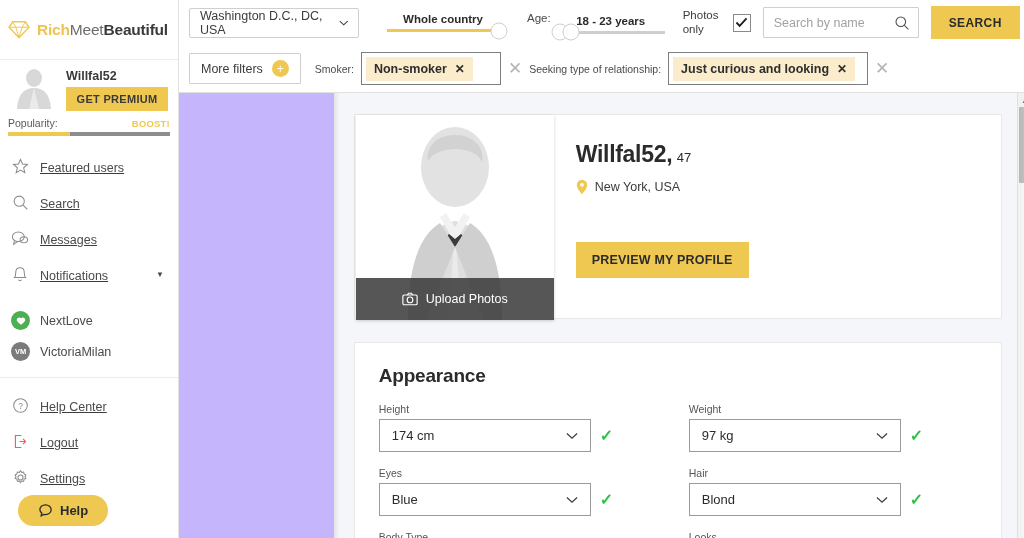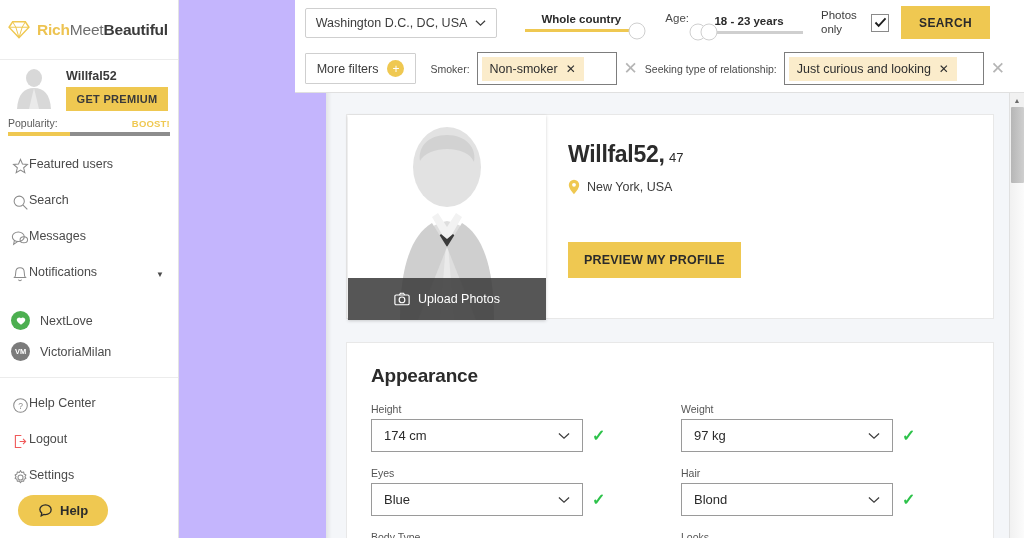--- a/index.html
+++ b/index.html
@@ -46,22 +46,22 @@
     display: flex; justify-content: space-between; align-items: baseline;
     padding: 6px 8px 0 8px;
   }
   .popularity-label { font-size: 10.5px; color: #5a5a5a; }
   .boost { font-size: 9.5px; font-weight: bold; color: #efc851; letter-spacing: .2px; cursor: pointer; }
   .pop-bar { height: 4px; background: #8d8d8d; margin: 3px 8px 0 8px; position: relative; }
   .pop-bar > i { display:block; height: 100%; width: 38%; background: #efc851; }
 
   .nav { margin-top: 12px; }
   .nav-item {
-    display: flex; align-items: flex-start; 
-    padding: 9px 10px 9px 11px; cursor: pointer; position: relative;
+    display: flex; align-items: flex-end; gap: 11px;
+    padding: 9px 10px 9px 11px; cursor: pointer; position: relative; text-decoration: underline;
   }
   .nav-icon { width: 18px; height: 18px; flex: 0 0 18px; display:flex; align-items:center; justify-content:center; }
   .nav-label { font-size: 12.5px; color: #4a4a4a; }
   .caret { position: absolute; right: 14px; top: 50%; transform: translateY(-50%); font-size: 8px; color: #4a4a4a; }
 
   .partners { margin-top: 13px; padding-bottom: 10px; border-bottom: 1px solid #ececec; }
   .partner-item { display:flex; align-items:center; gap: 10px; padding: 6px 10px 6px 11px; cursor:pointer; }
   .badge-circle {
     width: 19px; height: 19px; border-radius: 50%; flex: 0 0 19px;
     display:flex; align-items:center; justify-content:center;
@@ -146,21 +146,21 @@
     display:flex; align-items:center; justify-content:center;
     color:#fff; font-size: 12px; line-height: 1;
   }
   .filter-label { font-size: 10.5px; color: #4a4a4a; margin: 0 7px 0 14px; white-space: nowrap; }
   .token-box {
     border: 1px solid #7d7d7d; background: #fff; height: 33px;
     display:flex; align-items:center; padding: 0 4px; min-width: 140px;
   }
   .token {
     background: #fbeccb; display:flex; align-items:center; gap: 8px;
-    padding: 5px 8px; font-size: 12.5px; color: #2e2e2e; cursor: pointer;
+    padding: 5px 8px; font-size: 12.5px; color: #2e2e2e; cursor: pointer; font-weight: bold;
   }
   .token .x { font-size: 12px; color: #2e2e2e; line-height: 1; }
   .clear-x { font-size: 17px; color: #b5b5b5; margin: 0 7px; cursor: pointer; line-height: 1; font-weight: 300; }
 
   
   .content-area {
     flex: 1; position: relative; overflow: hidden;
     background: #f4f6f9; padding: 21px 0 0 0;
   }
   .content-scroll { padding: 0 30px 0 20px; }
@@ -386,20 +386,27 @@
 
         <div class="photos-only">
           <span class="photos-txt">Photos only</span>
           <span class="checkbox">
             <svg width="13" height="11" viewBox="0 0 14 12">
                 <path d="M1.5 6 L5 9.7 L12.5 1.6" fill="none" stroke="#1e1e1e" stroke-width="2"></path>
               </svg>
           </span>
         </div>
 
+        <div class="search-field">
+          <input type="text" placeholder="Search by name" style="">
+          <svg width="16" height="16" viewBox="0 0 20 20">
+              <circle cx="8.5" cy="8.5" r="6" fill="none" stroke="#4a4a4a" stroke-width="1.3"></circle>
+              <line x1="13" y1="13" x2="18" y2="18" stroke="#4a4a4a" stroke-width="1.3"></line>
+            </svg>
+        </div>
 
         <button class="search-btn">SEARCH</button>
       </div>
 
       <div class="filter-row-2">
         <div class="more-filters">
           <span>More filters</span>
           <span class="plus-circle">+</span>
         </div>
 

